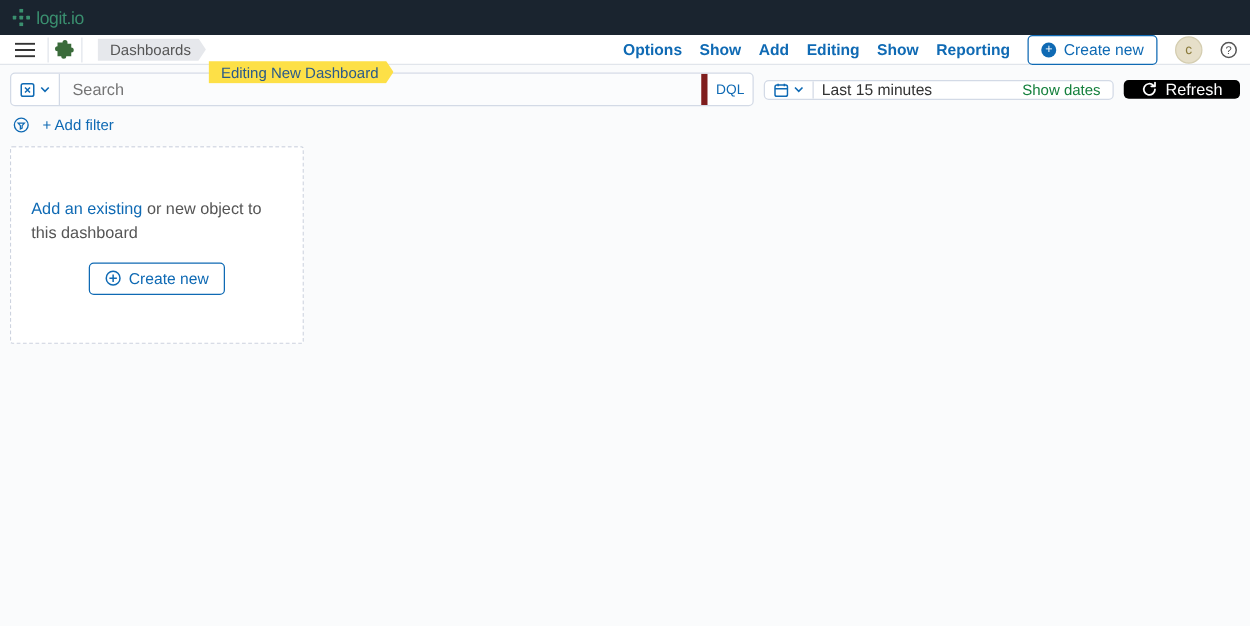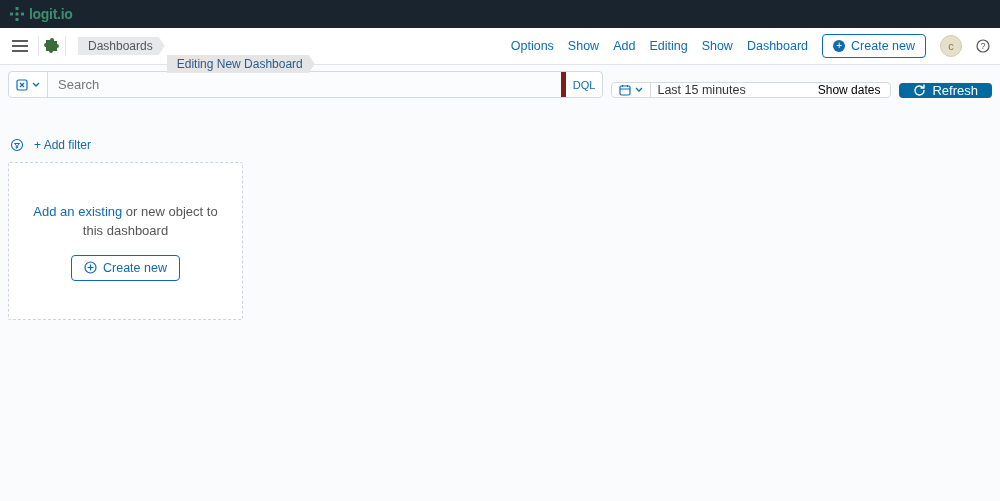--- a/index.html
+++ b/index.html
@@ -1,55 +1,55 @@
 <!DOCTYPE html>
 <html><head>
 <meta charset="utf-8">
 <style>
 * { box-sizing: border-box; margin: 0; padding: 0; }
 body { font-family: -apple-system, BlinkMacSystemFont, "Segoe UI", Helvetica, Arial, sans-serif; font-size: 13px; color: #333; background: #fafbfc; width: 1000px; height: 501px; overflow: hidden; }
 
 .topbar { background: #1a242f; height: 28px; display: flex; align-items: center; padding: 0 10px; }
 .logo { display: flex; align-items: center; gap: 5px; }
-.logo-text { color: #3a8f6f; font-weight: 700; font-size: 14px; letter-spacing: -0.3px; }
+.logo-text { color: #3a8f6f; font-weight: 400; font-size: 14px; letter-spacing: -0.3px; }
 
-.navbar { background: #fff; height: 37px; display: flex; align-items: center; padding: 0 10px; border-bottom: 1px solid #e1e5eb; }
+.navbar { background: #fff; height: 24px; display: flex; align-items: center; padding: 0 10px; border-bottom: 1px solid #e1e5eb; }
 .nav-left { display: flex; align-items: center; gap: 8px; }
 .hamburger { cursor: pointer; padding: 2px; }
 .hamburger svg { display: block; }
 .puzzle-icon { padding: 2px; border-left: 1px solid #e1e5eb; border-right: 1px solid #e1e5eb; }
 .puzzle-icon-inner { width: 22px; display: flex; justify-content: center; }
 .breadcrumbs { display: flex; align-items: center; gap: 0; margin-left: 4px; }
 .crumb { position: relative; padding: 2px 12px 2px 10px; font-size: 12px; color: #555; background: #e6e8ec; clip-path: polygon(0 0, calc(100% - 6px) 0, 100% 50%, calc(100% - 6px) 100%, 0 100%); margin-right: 2px; cursor: pointer; }
-.crumb.active { background: #e5e5e5; color: #2a5a8a; margin-top: 36px; }
+.crumb.active { background: #fde047; color: #2a5a8a; margin-top: 36px; }
 .nav-right { margin-left: auto; display: flex; align-items: center; gap: 14px; }
-.nav-link { color: #0f6ab4; font-size: 12.5px; cursor: pointer; }
+.nav-link { color: #0f6ab4; font-size: 12.5px; cursor: pointer; font-weight: bold; }
 .create-new-btn { border: 1px solid #0f6ab4; color: #0f6ab4; background: #fff; border-radius: 4px; padding: 4px 10px; display: flex; align-items: center; gap: 6px; font-size: 12.5px; cursor: pointer; font-weight: 500; }
 .create-new-btn .plus-circle { width: 12px; height: 12px; border-radius: 50%; background: #0f6ab4; color: #fff; display: flex; align-items: center; justify-content: center; font-size: 10px; line-height: 1; }
 .avatar { width: 22px; height: 22px; border-radius: 50%; background: #e6dfc9; color: #8a7a3a; display: flex; align-items: center; justify-content: center; font-size: 11px; border: 1px solid #d4cdb0; cursor: pointer; }
 .help-icon { cursor: pointer; color: #555; }
 
-.querybar { display: flex; align-items: flex-end; padding: 6px 8px; gap: 8px; }
+.querybar { display: flex; align-items: center; padding: 6px 8px; gap: 8px; }
 .query-seg { display: flex; align-items: stretch; border: 1px solid #d3dae6; border-radius: 4px; background: #fff; overflow: hidden; }
 .seg-btn { display: flex; align-items: center; gap: 4px; padding: 0 7px; border-right: 1px solid #d3dae6; color: #0f6ab4; cursor: pointer; font-size: 11px; }
 .seg-btn:last-child { border-right: none; border-left: 1px solid #d3dae6; }
 .search-input { flex: 1; border: none; outline: none; padding: 5px 10px; font-size: 13px; color: #333; background: #fbfcfd; }
 .seg-text { display: flex; align-items: center; padding: 0 6px; font-size: 12.5px; color: #333; }
 .query-left { flex: 1; }
 .date-seg { min-width: 280px; }
 .date-text { flex: 1; }
-.show-dates { color: #000000; font-size: 12px; padding-right: 10px; display: flex; align-items: center; cursor: pointer; }
-.refresh-btn { background: #0369a1; color: #fff; border: none; border-radius: 4px; padding: 0 14px; display: flex; align-items: center; gap: 6px; font-size: 13px; font-weight: 500; cursor: pointer; }
+.show-dates { color: #15803d; font-size: 12px; padding-right: 10px; display: flex; align-items: center; cursor: pointer; }
+.refresh-btn { background: #000000; color: #fff; border: none; border-radius: 4px; padding: 0 14px; display: flex; align-items: center; gap: 6px; font-size: 13px; font-weight: 500; cursor: pointer; }
 
-.filterbar { display: flex; align-items: center; padding: 2px 10px 6px; gap: 10px; margin-top: 32px; }
+.filterbar { display: flex; align-items: center; padding: 2px 10px 6px; gap: 10px; }
 .filter-icon { color: #0f6ab4; cursor: pointer; }
 .add-filter { color: #0f6ab4; font-size: 12px; cursor: pointer; }
 
 .canvas { padding: 4px 8px; }
-.placeholder-panel { width: 235px; height: 158px; border: 1px dashed #cdd3df; border-radius: 2px; background: #fff; display: flex; flex-direction: column; align-items: center; justify-content: center; text-align: center; padding: 16px; }
+.placeholder-panel { width: 235px; height: 158px; border: 1px dashed #cdd3df; border-radius: 2px; background: #fff; display: flex; flex-direction: column; align-items: center; justify-content: center; text-align: left; padding: 16px; }
 .placeholder-text { font-size: 13px; color: #555; margin-bottom: 14px; line-height: 1.5; }
 .placeholder-text .link { color: #0f6ab4; cursor: pointer; }
 .panel-create-btn { border: 1px solid #0f6ab4; color: #0f6ab4; background: #fff; border-radius: 4px; padding: 5px 12px; display: flex; align-items: center; gap: 6px; font-size: 12.5px; cursor: pointer; }
 
 svg { display: block; }
 </style>
 </head>
 <body>
 
 <div class="topbar">
@@ -91,21 +91,21 @@
       <div class="crumb">Dashboards</div>
       <div class="crumb active">Editing New Dashboard</div>
     </div>
   </div>
   <div class="nav-right">
     <span class="nav-link">Options</span>
     <span class="nav-link">Show</span>
     <span class="nav-link">Add</span>
     <span class="nav-link">Editing</span>
     <span class="nav-link">Show</span>
-    <span class="nav-link">Dashboard</span>
+    <span class="nav-link">Reporting</span>
     <div class="create-new-btn">
       <span class="plus-circle">+</span>
       <span>Create new</span>
     </div>
     <div class="avatar">c</div>
     <span class="help-icon">
       <svg width="14" height="14" viewBox="0 0 14 14">
           <circle cx="7" cy="7" r="6" fill="none" stroke="#555" stroke-width="1.2"></circle>
           <text x="7" y="10" text-anchor="middle" font-size="9" fill="#555">?</text>
         </svg>

